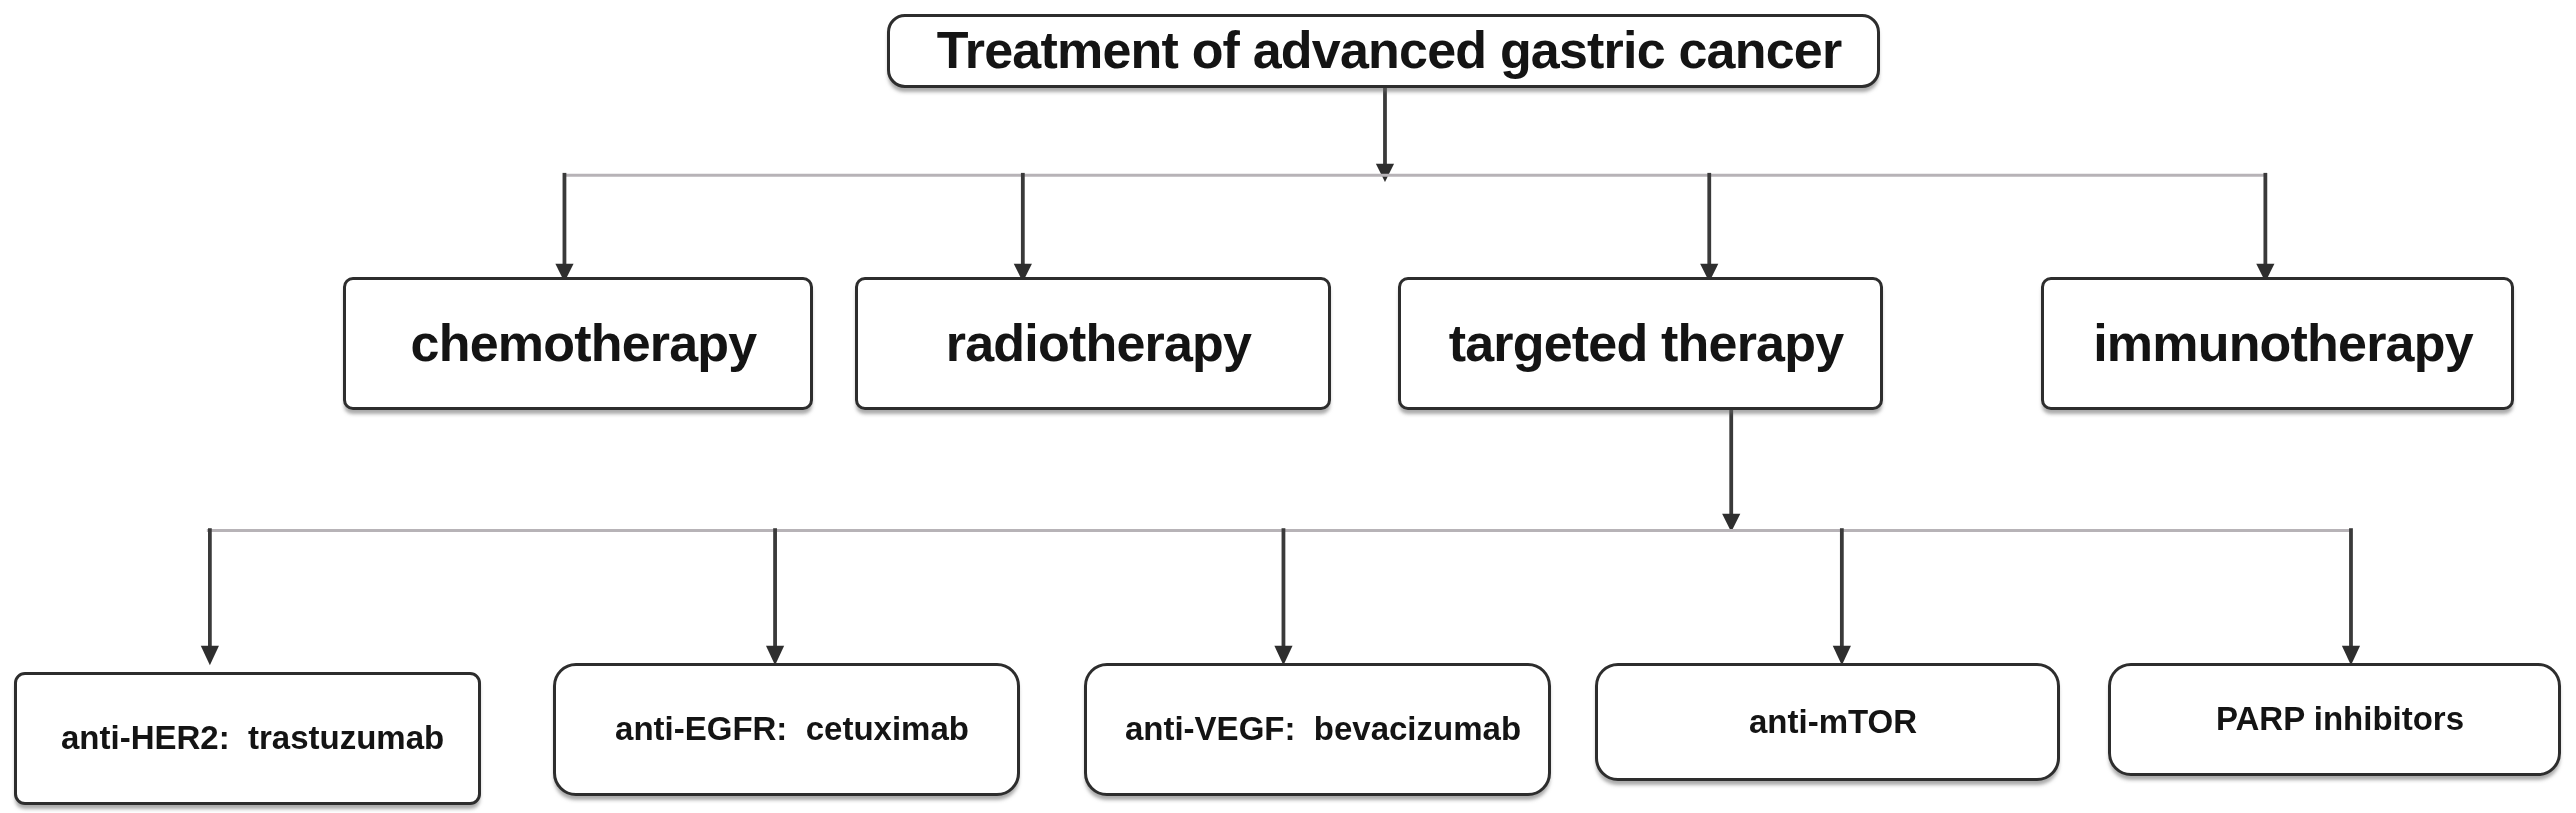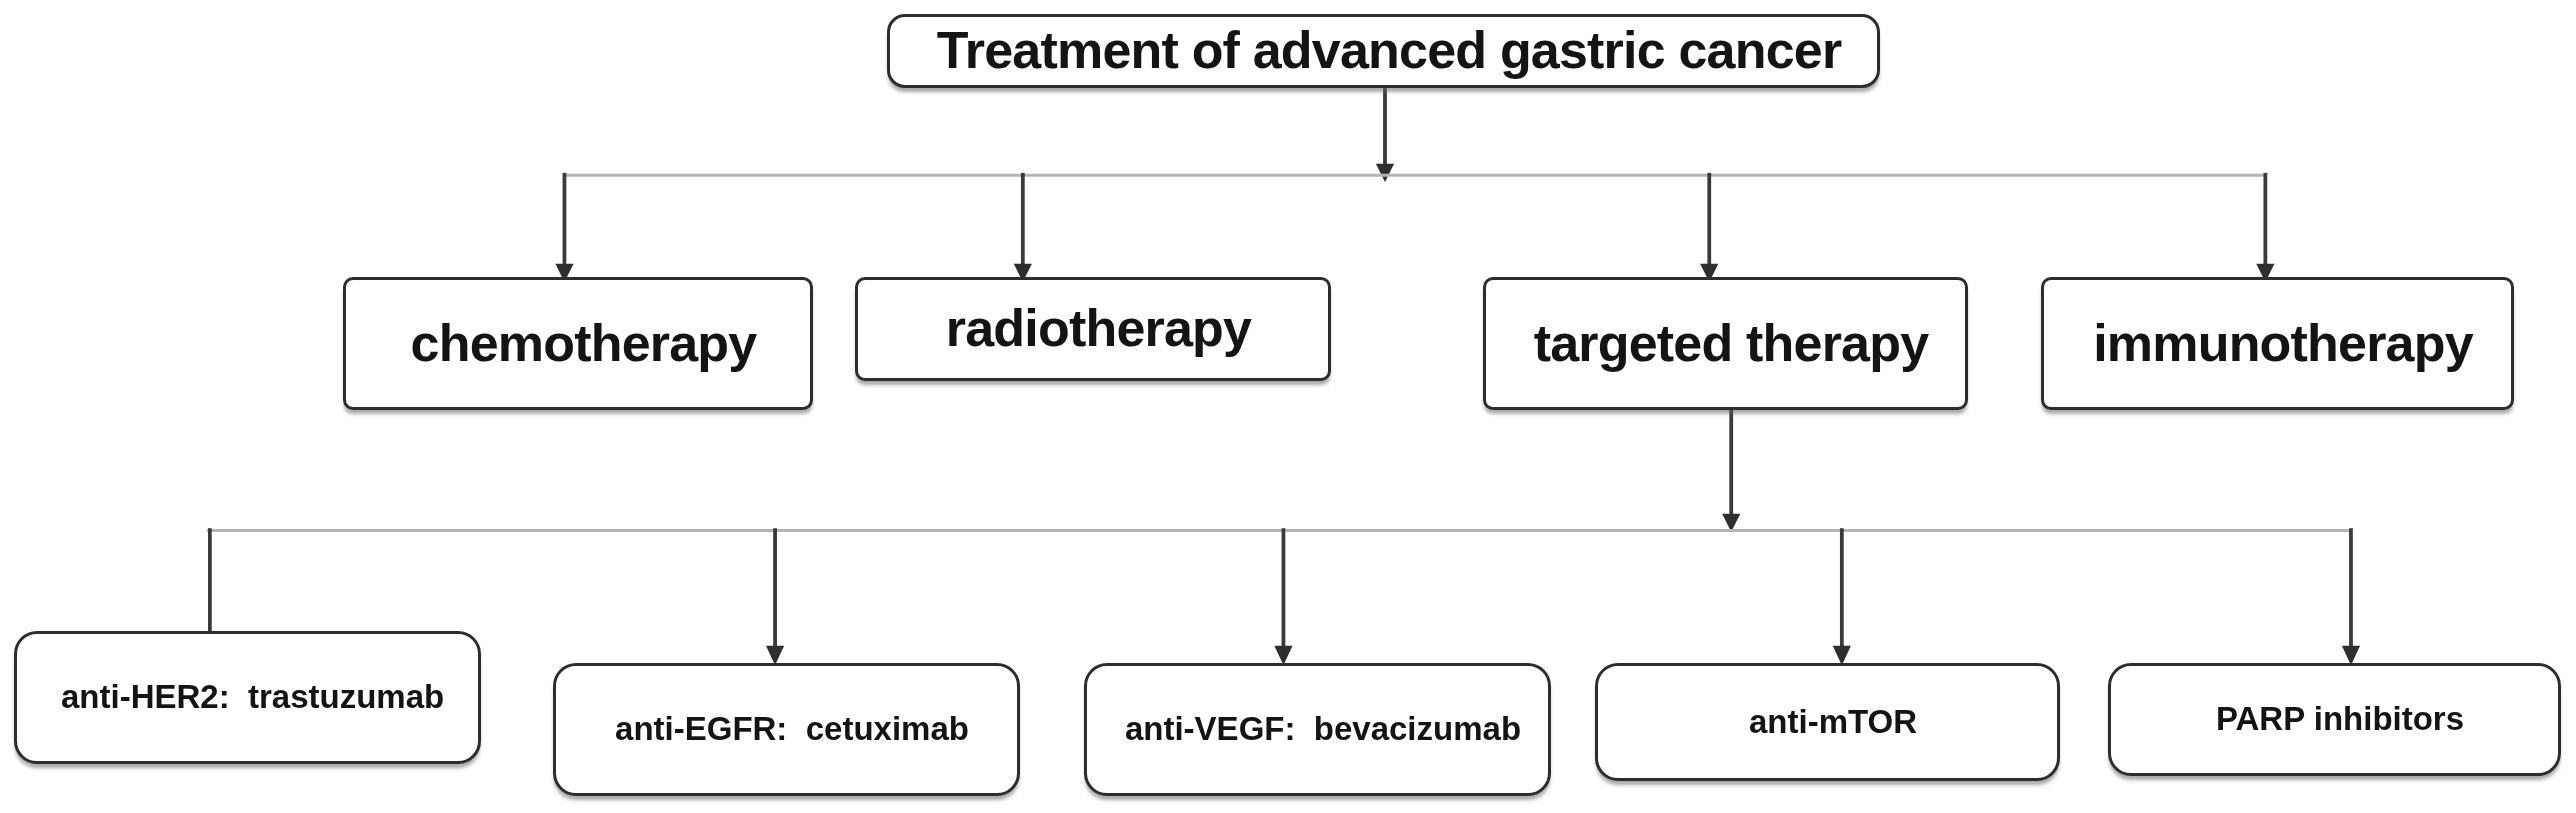--- a/index.html
+++ b/index.html
@@ -46,24 +46,24 @@
   }
   .lvl0 { border-radius: 18px; }
   .lvl0 .label { font-size: 52px; letter-spacing: -0.8px; }
   .lvl1 { border-radius: 10px; }
   .lvl1 .label { font-size: 52px; letter-spacing: -0.8px; }
   .lvl2 { border-radius: 23px; }
   .lvl2 .label { font-size: 33px; }
 
   #n-root     { left: 887px; top: 13.6px;  width: 993px; height: 74px;  }
   #n-chemo    { left: 343px;  top: 277px; width: 470px;  height: 133px; }
-  #n-radio    { left: 855px; top: 277px; width: 476px;  height: 104px; }
-  #n-targeted { left: 1483px; top: 277px; width: 485px;  height: 133px; }
+  #n-radio    { left: 855px; top: 277px; width: 476px;  height: 133px; }
+  #n-targeted { left: 1398px; top: 277px; width: 485px;  height: 133px; }
   #n-immuno   { left: 2041px; top: 277px; width: 473px;  height: 133px; }
-  #n-her2     { left: 13.6px;   top: 631px; width: 467px;  height: 133px; }
+  #n-her2     { left: 13.6px;   top: 672px; width: 467px;  height: 133px; border-radius: 11px; }
   #n-egfr     { left: 553px;  top: 663px; width: 467px;  height: 133px; align-items: center; }
   #n-vegf     { left: 1084px; top: 663px; width: 467px;  height: 133px; }
   #n-mtor     { left: 1595px; top: 663px; width: 465px;  height: 118px; }
   #n-parp     { left: 2108px; top: 663px; width: 453px;  height: 113px; }
 </style>
 </head>
 <body>
 
 <div id="canvas">
 

